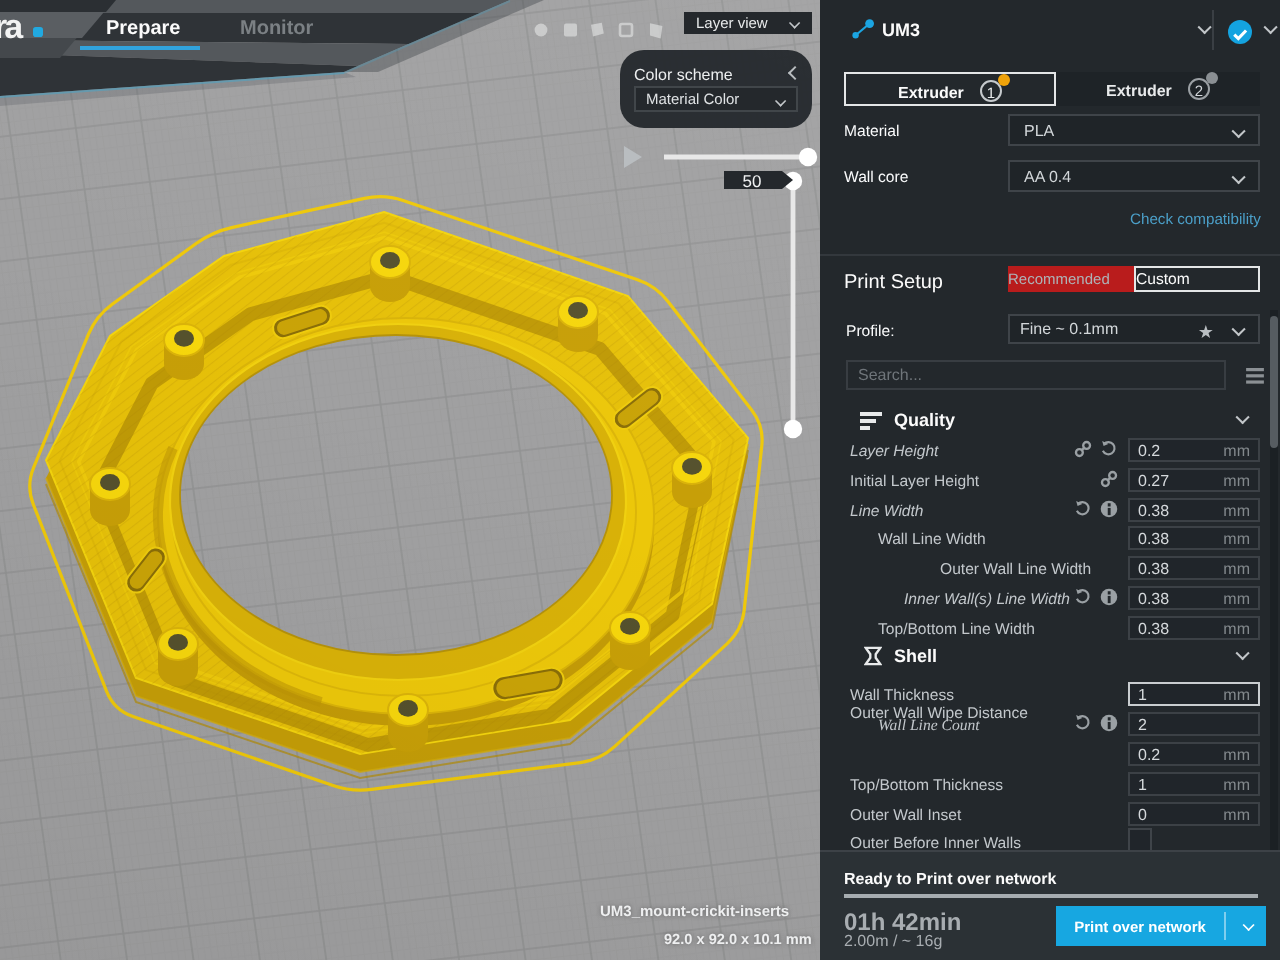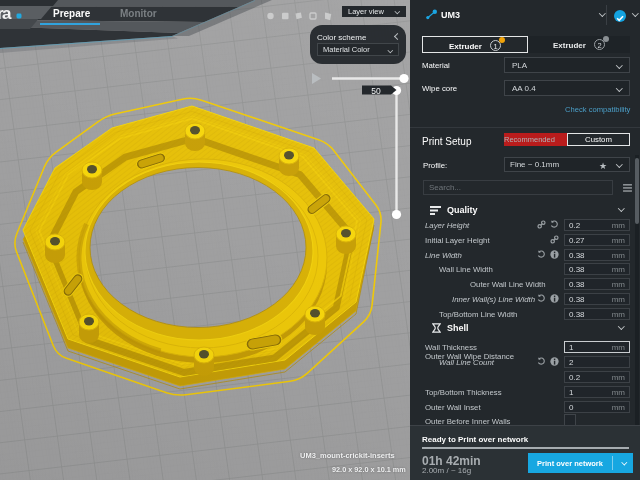--- a/index.html
+++ b/index.html
@@ -239,29 +239,29 @@
     <span style="position:absolute;left:76px;top:0px;width:6px;height:6px;border-radius:50%;background:#f0a30a;"></span>
   </div>
   <div class="abs" style="left:118px;top:36px;width:102px;height:17px;background:#1e2327;">
     <span style="position:absolute;left:25px;top:4.5px;font-size:8px;font-weight:bold;color:#e8eaeb;">Extruder</span>
     <span style="position:absolute;left:66px;top:2.5px;width:11px;height:11px;border:1px solid #9ba0a4;border-radius:50%;font-size:7.5px;color:#d5d9dc;text-align:center;line-height:11px;">2</span>
     <span style="position:absolute;left:75px;top:0px;width:6px;height:6px;border-radius:50%;background:#8a8f93;"></span>
   </div>
 
   <div class="lbl abs w" style="left:12px;top:61px;">Material</div>
   <div class="abs" style="left:94px;top:57px;width:126px;height:16px;border:1px solid #3f4449;background:#1f2428;font-size:8px;color:#d3d7da;line-height:15px;padding-left:7px;">PLA<span class="chev" style="position:absolute;right:7px;top:4.5px;"></span></div>
-  <div class="lbl abs w" style="left:12px;top:84px;">Wipe core</div>
+  <div class="lbl abs w" style="left:12px;top:84px;">Wall core</div>
   <div class="abs" style="left:94px;top:80px;width:126px;height:16px;border:1px solid #3f4449;background:#1f2428;font-size:8px;color:#d3d7da;line-height:15px;padding-left:7px;">AA 0.4<span class="chev" style="position:absolute;right:7px;top:4.5px;"></span></div>
   <div class="abs" style="left:155px;top:105px;font-size:7.6px;color:#4b9fc8;">Check compatibility</div>
 
   <div class="abs" style="left:0;top:127px;width:230px;height:1px;background:#33383d;"></div>
 
   <div class="abs" style="left:12px;top:136px;font-size:10px;font-weight:normal;color:#fbfbfb;">Print Setup</div>
   <div class="abs" style="left:94px;top:133px;width:63px;height:13px;background:#b91c1c;font-size:7.5px;color:#aeb3b7;text-align:left;line-height:13px;">Recommended</div>
-  <div class="abs" style="left:157px;top:133px;width:63px;height:13px;border:1px solid #e4e6e7;font-size:7.8px;color:#fbfbfb;text-align:center;line-height:12px;">Custom</div>
+  <div class="abs" style="left:157px;top:133px;width:63px;height:13px;border:1px solid #e4e6e7;font-size:7.8px;color:#fbfbfb;text-align:left;line-height:12px;">Custom</div>
 
   <div class="lbl abs w" style="left:13px;top:161px;">Profile:</div>
   <div class="abs" style="left:94px;top:157px;width:126px;height:15px;border:1px solid #3f4449;background:#1f2428;font-size:8px;color:#d3d7da;line-height:14px;padding-left:5px;">Fine ~ 0.1mm
     <span style="position:absolute;right:22px;top:1px;color:#b9bec2;font-size:9px;">★</span>
     <span class="chev" style="position:absolute;right:7px;top:4px;"></span>
   </div>
 
   <div class="abs" style="left:13px;top:180px;width:190px;height:15px;border:1px solid #383d42;font-size:8px;color:#6f757a;line-height:14px;padding-left:5px;">Search...</div>
   <svg class="abs" style="left:213px;top:184px" width="9" height="8" viewBox="0 0 10 9" fill="#8b9094">
         <rect y="0" width="10" height="1.8"></rect>
@@ -339,21 +339,21 @@
 
   <svg class="abs" style="left:22px;top:323px" width="9" height="10" viewBox="0 0 10 11" fill="none" stroke="#e8eaeb" stroke-width="1.3">
         <path d="M1,1 h8 l-2.5,3.5 v2 l2.5,3.5 h-8 l2.5,-3.5 v-2 z"></path>
       </svg>
   <div class="abs" style="left:37px;top:323px;font-size:9px;font-weight:bold;color:#fbfbfb;">Shell</div>
   <span class="chev abs" style="left:209px;top:324px;"></span>
 
   <div class="lbl abs" style="left:15px;top:343px;">Wall Thickness</div>
   <div class="vbox" style="top:341px;border-color:#c9cdd0;">1<span class="mm">mm</span></div>
 
-  <div class="lbl abs i" style="left:29px;top:358px;">Wall Line Count</div>
+  <div class="lbl abs i" style="left:29px;top:358px;font-family:Liberation Serif, serif;">Wall Line Count</div>
   <svg class="ic" style="left:127px;top:357px" viewBox="0 0 10 10">
         <path d="M2.2,2.2 A3.4,3.4 0 1 1 1.6,6" fill="none" stroke="#9aa0a4" stroke-width="1.2"></path>
         <path d="M1.2,0.5 L2,3.4 L4.6,2.2 Z" fill="#9aa0a4"></path>
       </svg>
   <svg class="ic" style="left:140px;top:357px" viewBox="0 0 10 10">
         <circle cx="5" cy="5" r="4.6" fill="#9aa0a4"></circle>
         <rect x="4.3" y="1.8" width="1.6" height="1.8" fill="#23282c"></rect>
         <rect x="4.3" y="4.4" width="1.6" height="4" fill="#23282c"></rect>
       </svg>
   <div class="vbox" style="top:356px;">2</div>

